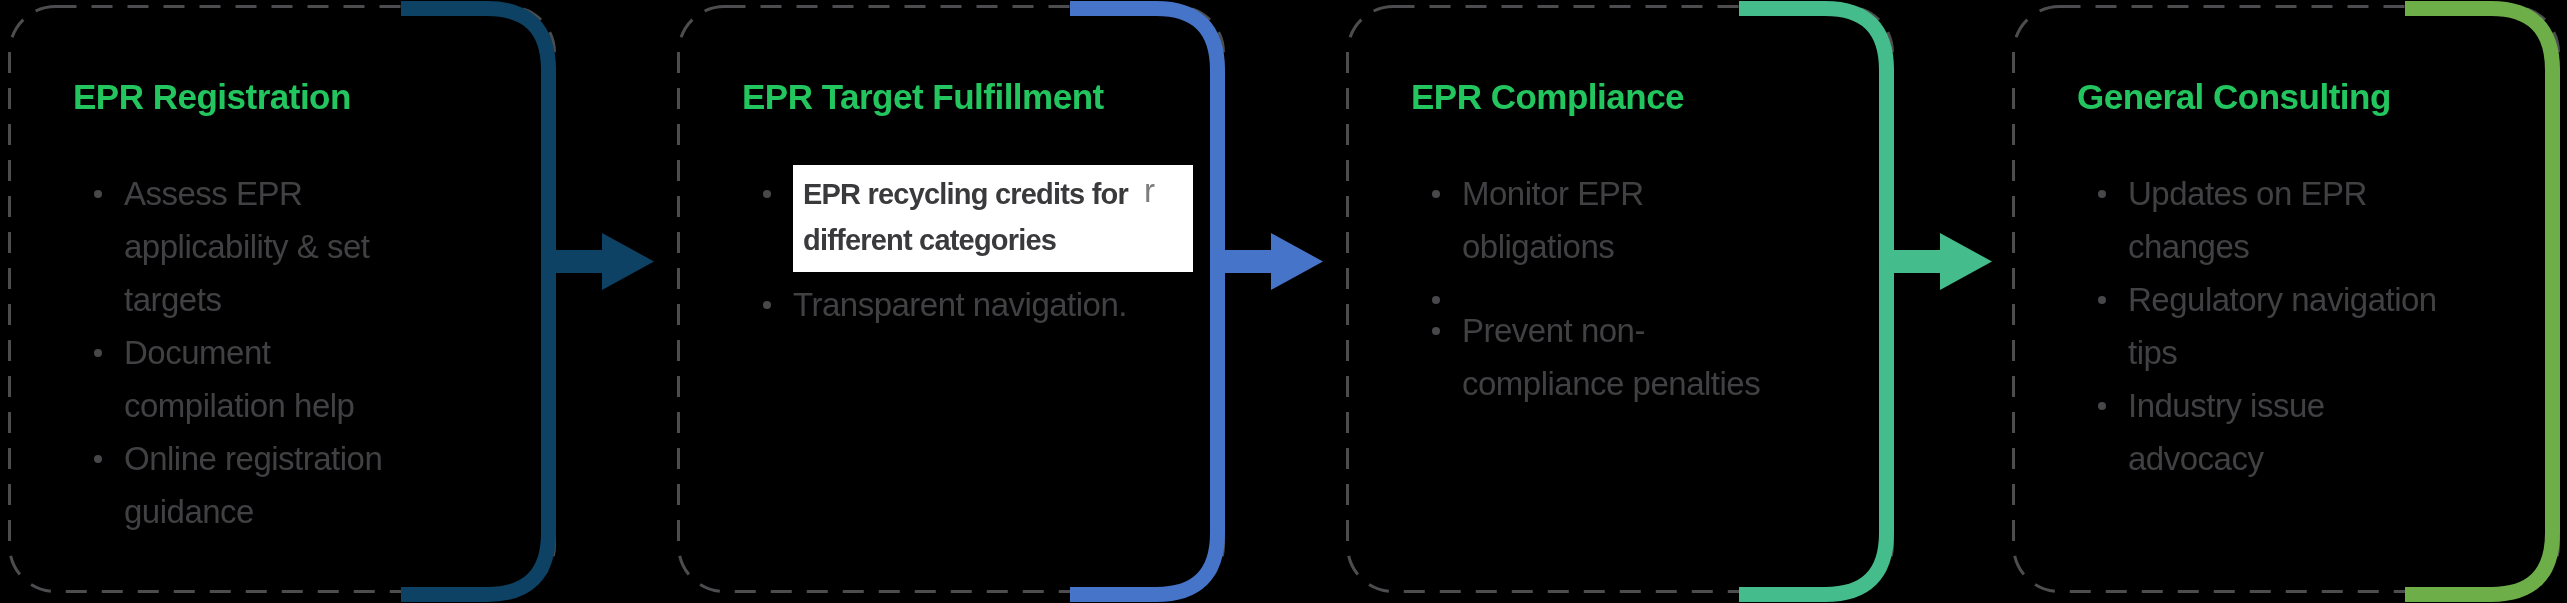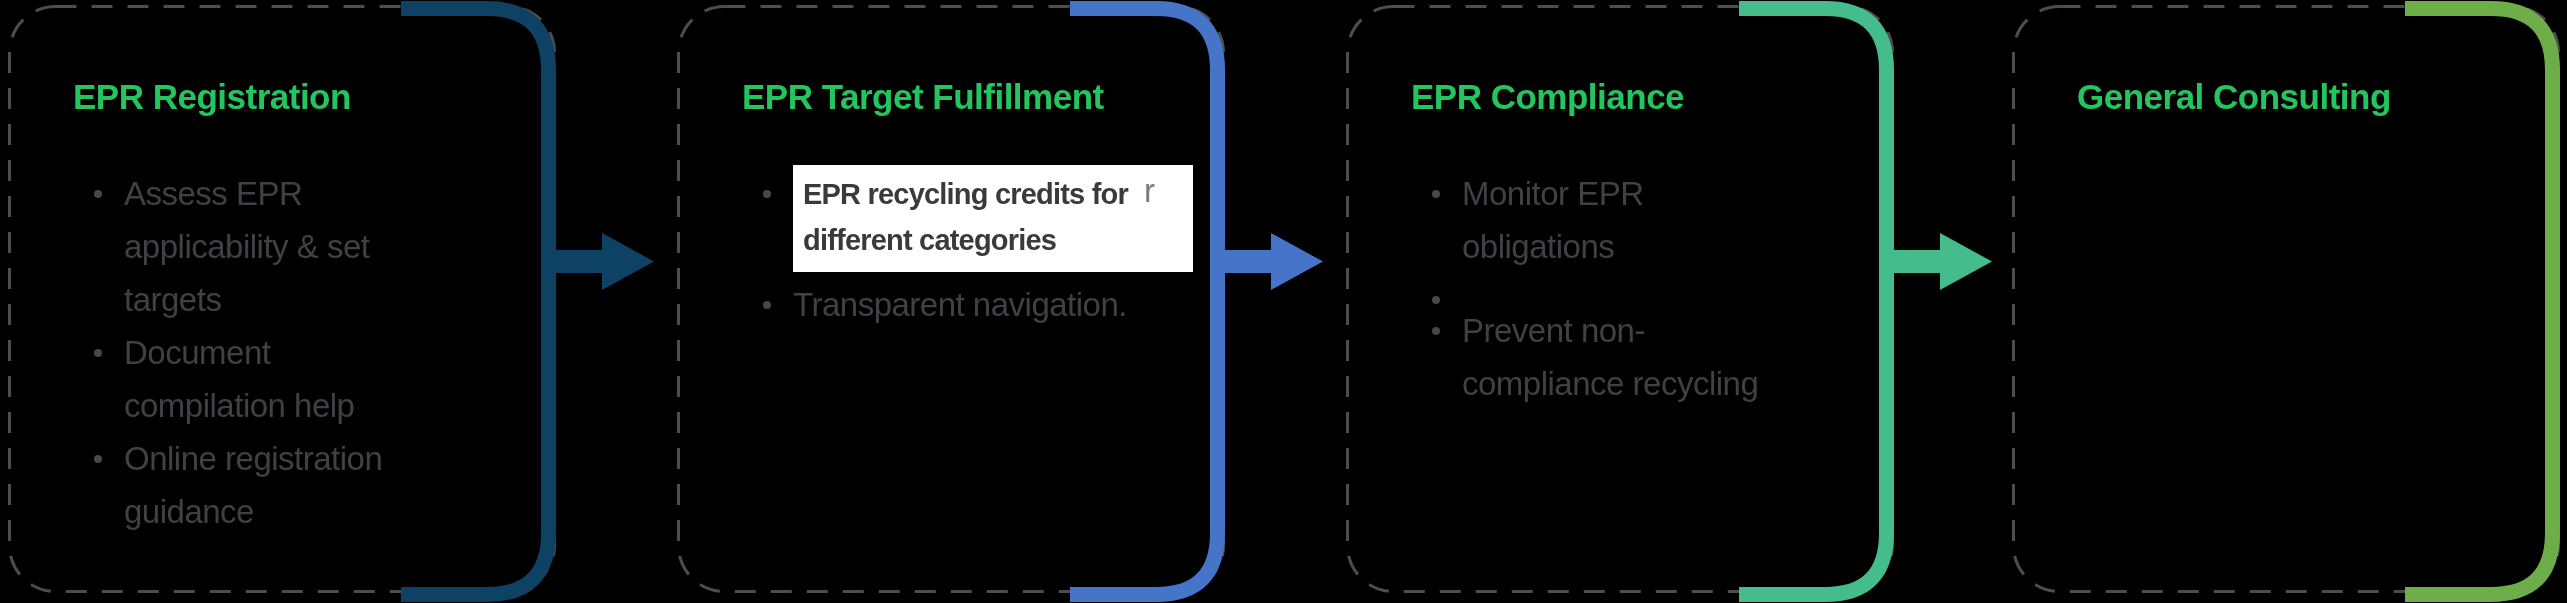--- a/index.html
+++ b/index.html
@@ -116,26 +116,43 @@
         <span class="bullet-dot"></span>
         <span class="btext">Monitor EPR
 obligations</span>
       </div>
       <div class="bullet">
         <span class="bullet-dot"></span>
       </div>
       <div class="bullet">
         <span class="bullet-dot"></span>
         <span class="btext">Prevent non-
-compliance recycling</span>
+compliance penalties</span>
       </div>
     </div>
   </div>
 
   <div class="group" style="left: 2012px; --accent: #6dae49;">
     <svg width="660" height="603" viewBox="0 0 660 603">
       <rect class="dash-rect" x="1.5" y="6.5" width="545" height="585" rx="46"></rect>
       <path class="bracket" d="M 393 8.5 L 479 8.5 Q 540.5 8.5 540.5 70 L 540.5 533 Q 540.5 594.5 479 594.5 L 393 594.5"></path>
     </svg>
     <div class="card-title">General Consulting</div>
+    <div class="bullets">
+      <div class="bullet">
+        <span class="bullet-dot"></span>
+        <span class="btext">Updates on EPR
+changes</span>
+      </div>
+      <div class="bullet">
+        <span class="bullet-dot"></span>
+        <span class="btext">Regulatory navigation
+tips</span>
+      </div>
+      <div class="bullet">
+        <span class="bullet-dot"></span>
+        <span class="btext">Industry issue
+advocacy</span>
+      </div>
+    </div>
   </div>
 
 </div>
 
 </body></html>

